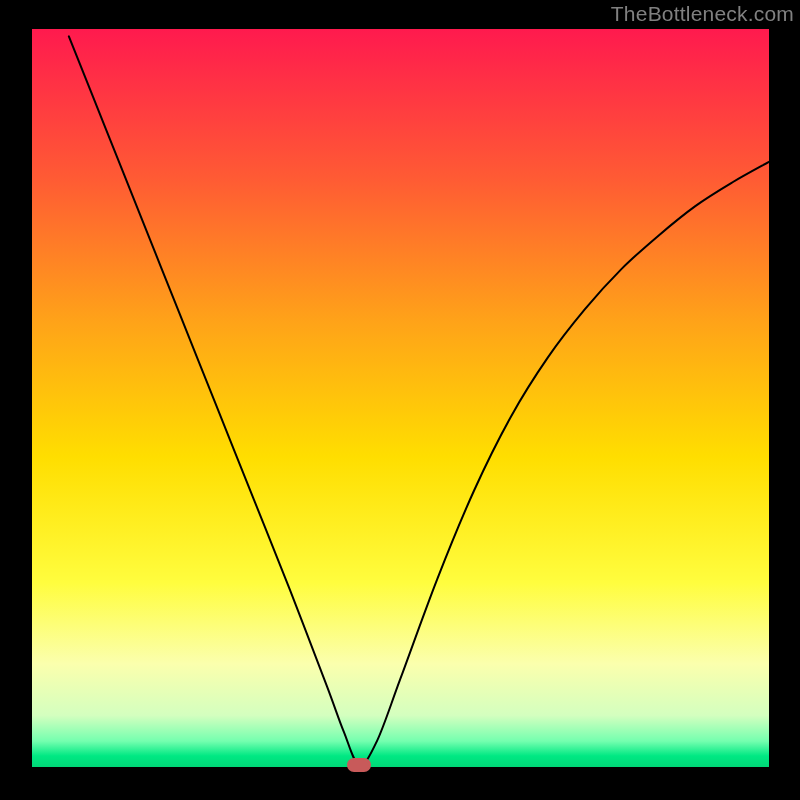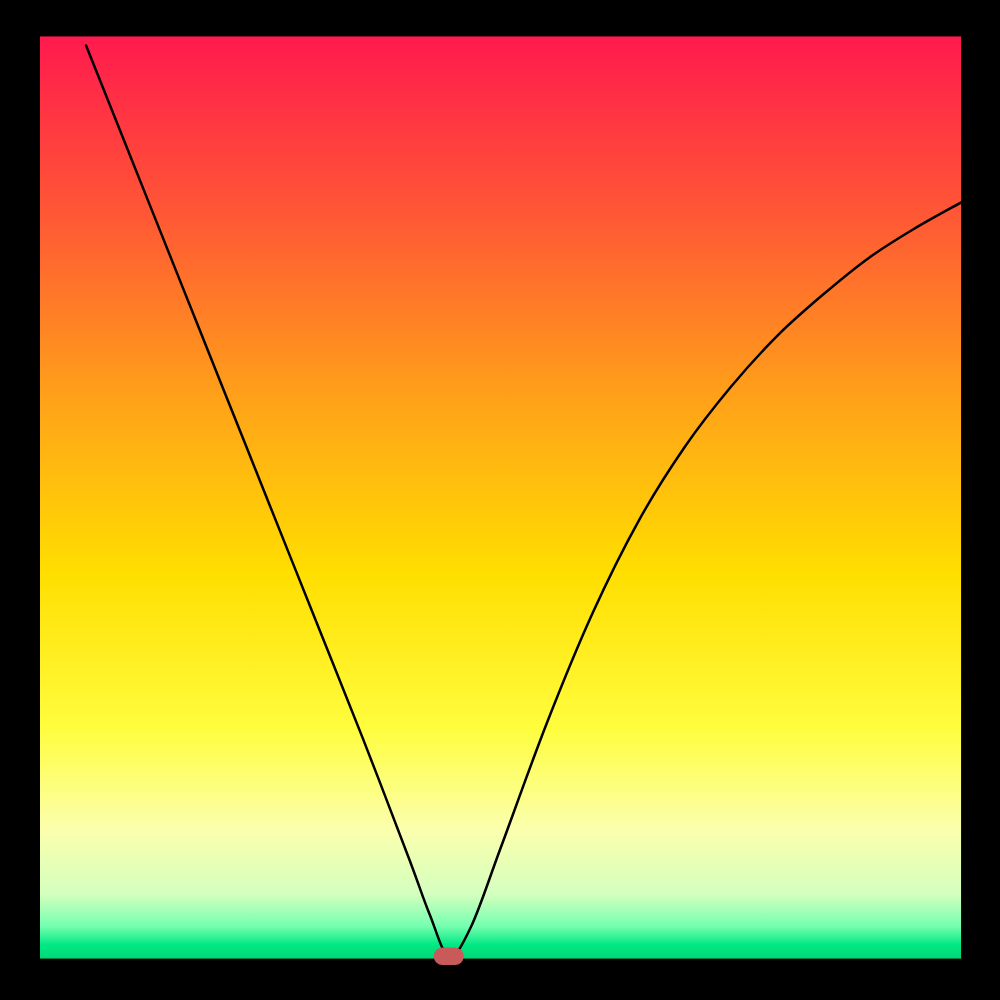--- a/index.html
+++ b/index.html
@@ -44,20 +44,21 @@
     width: 24px;
     height: 14px;
     border-radius: 7px;
     transform: translate(-50%, -50%);
   }
 </style>
 </head>
 <body>
 
 <div class="container">
+  <div class="watermark">TheBottleneck.com</div>
   <div class="plot-area">
     <svg id="plot-svg" viewBox="0 0 737 738" preserveAspectRatio="none">
         <defs>
           <linearGradient id="bg-grad" x1="0" y1="0" x2="0" y2="1">
             <stop offset="0%" stop-color="#ff1a4e"></stop>
             <stop offset="20%" stop-color="#ff5a34"></stop>
             <stop offset="40%" stop-color="#ffa418"></stop>
             <stop offset="57.99999999999999%" stop-color="#ffde00"></stop>
             <stop offset="75%" stop-color="#fffd3e"></stop>
             <stop offset="86%" stop-color="#fbffad"></stop>

